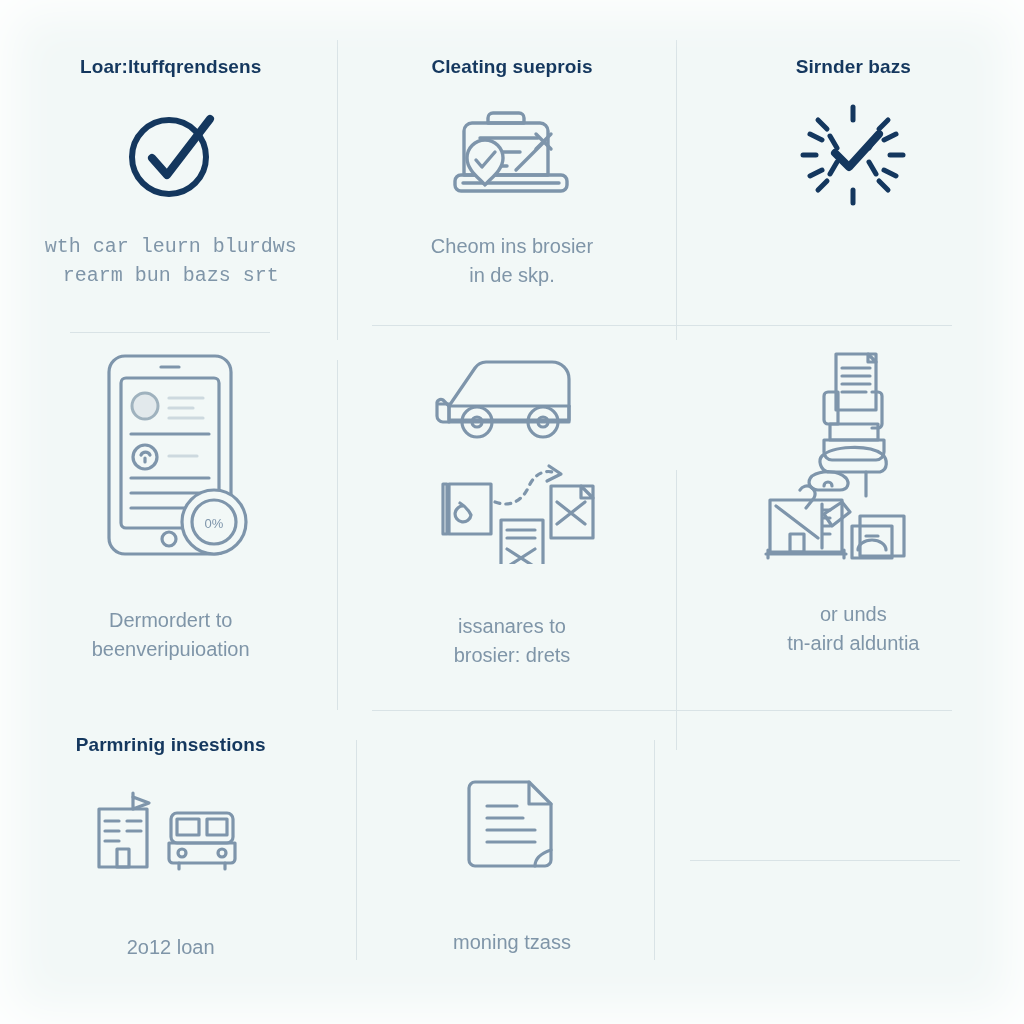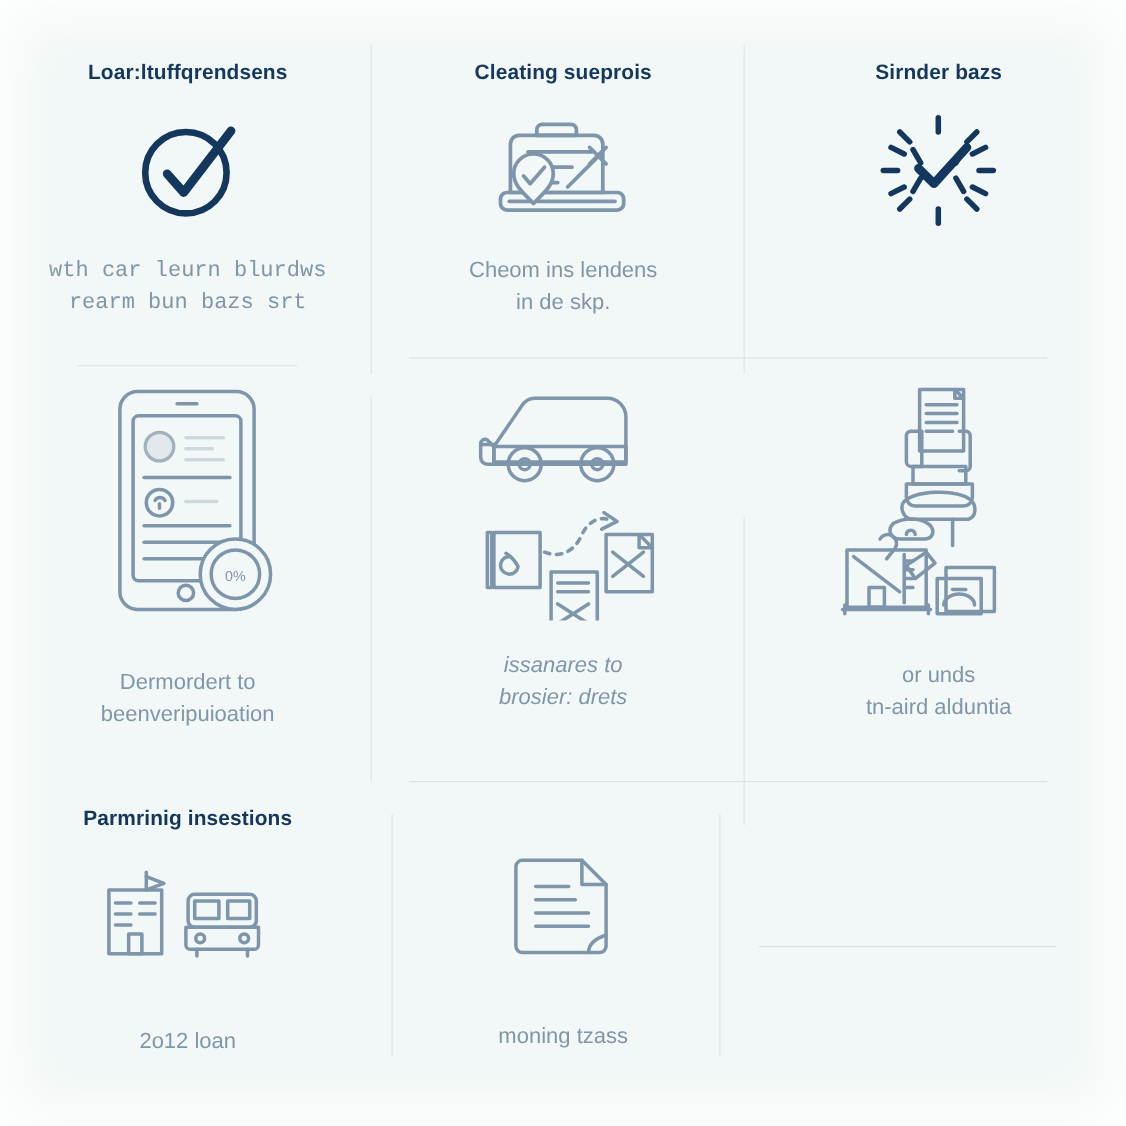--- a/index.html
+++ b/index.html
@@ -131,21 +131,21 @@
           <path d="M14 74 h100 a6 6 0 0 1 6 6 v4 a6 6 0 0 1 -6 6 h-100 a6 6 0 0 1 -6 -6 v-4 a6 6 0 0 1 6 -6 z"></path>
           <path d="M16 82 h96"></path>
           <path d="M69 69 L98 40"></path>
           <path d="M89 33 L104 48 M104 33 L89 48"></path>
           <path d="M20 57 a18 18 0 1 1 36 0 c0 12 -12 20 -18 27 c-6 -7 -18 -15 -18 -27 z" fill="#f2f8f7"></path>
           <path d="M29 59 l6 7 l13 -15"></path>
         </svg>
       </div>
       <div class="spacer-md"></div>
       <div class="cell-caption" style="margin-top:16px;">
-        <span>Cheom ins lendens</span><br>
+        <span>Cheom ins brosier</span><br>
         <span>in de skp.</span>
       </div>
     </div>
 
     <div class="cell r1">
       <div class="cell-title" style="margin-top:28px;">Sirnder bazs</div>
       <div class="icon-wrap" style="margin-top:22px;">
         <svg width="112" height="108" viewBox="0 0 112 108" fill="none" stroke="#14375e" stroke-width="5" stroke-linecap="round">
           <path d="M56 6 v13"></path>
           <path d="M56 89 v13"></path>
@@ -216,21 +216,21 @@
           <rect x="82" y="176" width="42" height="52"></rect>
           <path d="M88 186 h28 M88 194 h28"></path>
           <path d="M88 205 l28 18 M116 205 l-28 18"></path>
           <rect x="132" y="142" width="42" height="52"></rect>
           <path d="M162 142 l12 12 h-12 z"></path>
           <path d="M138 158 l28 22 M166 158 l-28 22"></path>
           <path d="M76 158 c16 6 28 -2 34 -16 c6 -13 18 -18 28 -12" stroke-dasharray="5 6"></path>
           <path d="M130 122 l12 8 l-14 7"></path>
         </svg>
       </div>
-      <div class="cell-caption" style="margin-top:27px;font-style:italic;">
+      <div class="cell-caption" style="margin-top:48px;">
         <span>issanares to</span><br>
         <span>brosier: drets</span>
       </div>
     </div>
 
     <div class="cell r2">
       <div class="icon-wrap" style="margin-top:22px;">
         <svg width="186" height="220" viewBox="0 0 186 220" fill="none" stroke="#7e95ab" stroke-width="3.2" stroke-linecap="round" stroke-linejoin="round">
           <rect x="76" y="10" width="40" height="56"></rect>
           <path d="M108 10 l8 8 h-8 z"></path>

